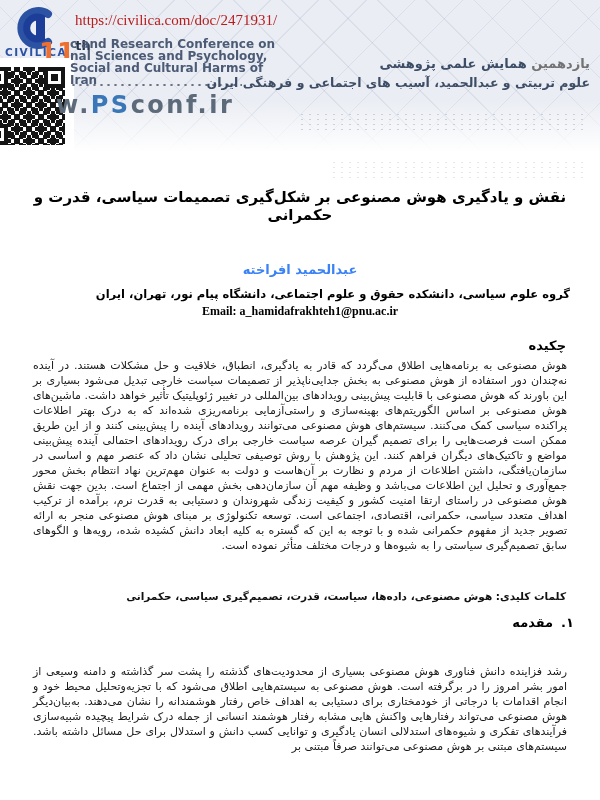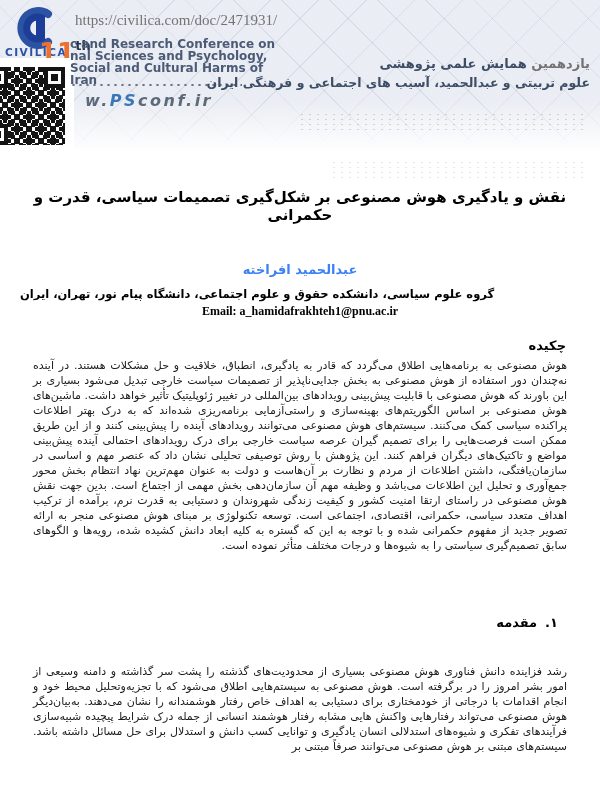--- a/index.html
+++ b/index.html
@@ -13,21 +13,21 @@
       repeating-linear-gradient(45deg, rgba(160,172,196,.22) 0 1px, transparent 1px 34px),
       repeating-linear-gradient(-45deg, rgba(160,172,196,.22) 0 1px, transparent 1px 34px);}
   .header-fade{position:absolute;left:0;top:100px;width:600px;height:52px;
     background:linear-gradient(to bottom, rgba(255,255,255,0), #ffffff);}
   .dot-strip{position:absolute;background-image:radial-gradient(circle,#aab3c4 .8px,transparent 1px);
     background-size:8px 5px;}
   .strip1{left:298px;top:112px;width:290px;height:18px;opacity:.55;}
   .strip2{left:330px;top:160px;width:258px;height:20px;opacity:.32;}
 
   .doc-url{position:absolute;left:75px;top:12px;font-family:"Liberation Serif",serif;
-    font-size:15px;color:#737373;text-decoration:none;}
+    font-size:15px;color:#b91c1c;text-decoration:none;}
 
   .logo-wrap{position:absolute;left:8px;top:6px;width:52px;height:44px;}
   .brand{position:absolute;left:5px;top:46px;font-size:10.5px;font-weight:bold;
     letter-spacing:1.5px;color:#2b52a3;}
   .edition{position:absolute;left:39px;top:38px;white-space:nowrap;}
   .edition .num{font-size:26px;font-weight:bold;color:#ee7030;}
   .edition .suf{font-size:13px;font-weight:bold;color:#27364f;vertical-align:12px;}
 
   .qr-patch{position:absolute;left:0;top:58px;width:74px;height:96px;background:#fff;}
   .qr{position:absolute;left:-16px;top:64px;width:84px;height:84px;
@@ -37,48 +37,48 @@
       repeating-conic-gradient(#141414 0% 25%, transparent 0% 50%);
     background-size:8px 8px, 12px 12px;background-position:0 0, 3px 5px;}
   .qf{position:absolute;width:13px;height:13px;border:4px solid #141414;background:#fff;}
   .qf::after{content:"";position:absolute;left:3px;top:3px;width:7px;height:7px;background:#141414;}
   .qf.tl{left:0;top:0;} .qf.tr{right:0;top:0;} .qf.bl{left:0;bottom:0;}
 
   .conf-en{position:absolute;left:70px;top:38px;width:220px;color:#4b5a75;
     font-size:12px;font-weight:bold;line-height:12px;}
   .dots-sep{position:absolute;left:70px;top:83px;width:172px;height:4px;
     background-image:radial-gradient(circle,#6b7383 1px,transparent 1.3px);background-size:7px 4px;}
-  .site{position:absolute;left:85px;top:91px;font-size:16px;font-weight:bold;
-    letter-spacing:2.5px;color:#5c6a7a;text-decoration:none;font-style:italic;}
+  .site{position:absolute;left:56px;top:91px;font-size:24px;font-weight:bold;
+    letter-spacing:2.5px;color:#5c6a7a;text-decoration:none;}
   .site .hl{color:#3a77b8;}
 
   .conf-fa{position:absolute;right:10px;top:54px;direction:rtl;text-align:right;
     color:#3d4d66;font-weight:bold;line-height:19px;}
   .conf-fa .l1{font-size:13px;} .conf-fa .l2{font-size:12.5px;}
   .conf-fa .hl{color:#737373;text-align:right;}
 
   
   .title{position:absolute;left:30px;right:30px;top:188px;text-align:center;direction:rtl;
     font-size:15px;font-weight:bold;color:#000;}
   .author{position:absolute;left:30px;right:30px;top:262px;text-align:center;direction:rtl;
     font-size:13px;font-weight:bold;color:#3b82f6;}
-  .affil{position:absolute;left:20px;right:30px;top:287px;text-align:left;direction:rtl;
+  .affil{position:absolute;left:20px;right:30px;top:287px;text-align:right;direction:rtl;
     font-size:11.5px;font-weight:bold;color:#000;}
   .email{position:absolute;left:30px;right:30px;top:304px;text-align:center;
     font-family:"Liberation Serif",serif;font-size:12px;font-weight:bold;color:#000;text-decoration:none;display:block;}
 
   .abs-head{position:absolute;right:34px;top:338px;direction:rtl;
     font-size:13px;font-weight:bold;color:#000;}
   .para{direction:rtl;text-align:justify;color:#1b1b1b;font-size:11px;line-height:15px;}
   .abstract{position:absolute;left:33px;right:33px;top:358px;}
   .keywords{position:absolute;right:34px;left:33px;top:590px;direction:rtl;text-align:right;
     font-size:10.5px;color:#111;}
   .keywords .kw-label{font-weight:bold;}
   .keywords .kw-list{font-weight:bold;}
-  .sec-head{position:absolute;right:42px;top:615px;direction:rtl;
+  .sec-head{position:absolute;right:26px;top:615px;direction:rtl;
     font-size:13px;font-weight:bold;color:#000;}
   .sec-head .sec-num{margin-left:8px;}
   .intro{position:absolute;left:33px;right:33px;top:664px;}
 </style>
 </head>
 <body>
 
 <div class="page">
 
   <div class="header-band">
@@ -119,17 +119,18 @@
   </div>
 
   <div class="title">نقش و یادگیری هوش مصنوعی بر شکل‌گیری تصمیمات سیاسی، قدرت و حکمرانی</div>
   <div class="author">عبدالحمید افراخته</div>
   <div class="affil">گروه علوم سیاسی، دانشکده حقوق و علوم اجتماعی، دانشگاه پیام نور، تهران، ایران</div>
   <a class="email" href="#">Email: a_hamidafrakhteh1@pnu.ac.ir</a>
 
   <div class="abs-head">چکیده</div>
   <div class="para abstract">هوش مصنوعی به برنامه‌هایی اطلاق می‌گردد که قادر به یادگیری، انطباق، خلاقیت و حل مشکلات هستند. در آینده نه‌چندان دور استفاده از هوش مصنوعی به بخش جدایی‌ناپذیر از تصمیمات سیاست خارجی تبدیل می‌شود بسیاری بر این باورند که هوش مصنوعی با قابلیت پیش‌بینی رویدادهای بین‌المللی در تغییر ژئوپلیتیک تأثیر خواهد داشت. ماشین‌های هوش مصنوعی بر اساس الگوریتم‌های بهینه‌سازی و راستی‌آزمایی برنامه‌ریزی شده‌اند که به درک بهتر اطلاعات پراکنده سیاسی کمک می‌کنند. سیستم‌های هوش مصنوعی می‌توانند رویدادهای آینده را پیش‌بینی کنند و از این طریق ممکن است فرصت‌هایی را برای تصمیم گیران عرصه سیاست خارجی برای درک رویدادهای احتمالی آینده پیش‌بینی مواضع و تاکتیک‌های دیگران فراهم کنند. این پژوهش با روش توصیفی تحلیلی نشان داد که عنصر مهم و اساسی در سازمان‌یافتگی، داشتن اطلاعات از مردم و نظارت بر آن‌هاست و دولت به عنوان مهم‌ترین نهاد انتظام بخش محور جمع‌آوری و تحلیل این اطلاعات می‌باشد و وظیفه مهم آن سازمان‌دهی بخش مهمی از اجتماع است. بدین جهت نقش هوش مصنوعی در راستای ارتقا امنیت کشور و کیفیت زندگی شهروندان و دستیابی به قدرت نرم، برآمده از ترکیب اهداف متعدد سیاسی، حکمرانی، اقتصادی، اجتماعی است. توسعه تکنولوژی بر مبنای هوش مصنوعی منجر به ارائه تصویر جدید از مفهوم حکمرانی شده و با توجه به این که گستره به کلیه ابعاد دانش کشیده شده، رویه‌ها و الگوهای سابق تصمیم‌گیری سیاستی را به شیوه‌ها و درجات مختلف متأثر نموده است.</div>
 
+  <div class="keywords"><span class="kw-label">کلمات کلیدی:</span><span class="kw-list"> هوش مصنوعی، داده‌ها، سیاست، قدرت، تصمیم‌گیری سیاسی، حکمرانی</span></div>
 
   <div class="sec-head"><span class="sec-num">۱.</span><span>مقدمه</span></div>
   <div class="para intro">رشد فزاینده دانش فناوری هوش مصنوعی بسیاری از محدودیت‌های گذشته را پشت سر گذاشته و دامنه وسیعی از امور بشر امروز را در برگرفته است. هوش مصنوعی به سیستم‌هایی اطلاق می‌شود که با تجزیه‌وتحلیل محیط خود و انجام اقدامات با درجاتی از خودمختاری برای دستیابی به اهداف خاص رفتار هوشمندانه را نشان می‌دهند. به‌بیان‌دیگر هوش مصنوعی می‌تواند رفتارهایی واکنش هایی مشابه رفتار هوشمند انسانی از جمله درک شرایط پیچیده شبیه‌سازی فرآیندهای تفکری و شیوه‌های استدلالی انسان یادگیری و توانایی کسب دانش و استدلال برای حل مسائل داشته باشد. سیستم‌های مبتنی بر هوش مصنوعی می‌توانند صرفاً مبتنی بر</div>
 
 </div>
 
 </body></html>

